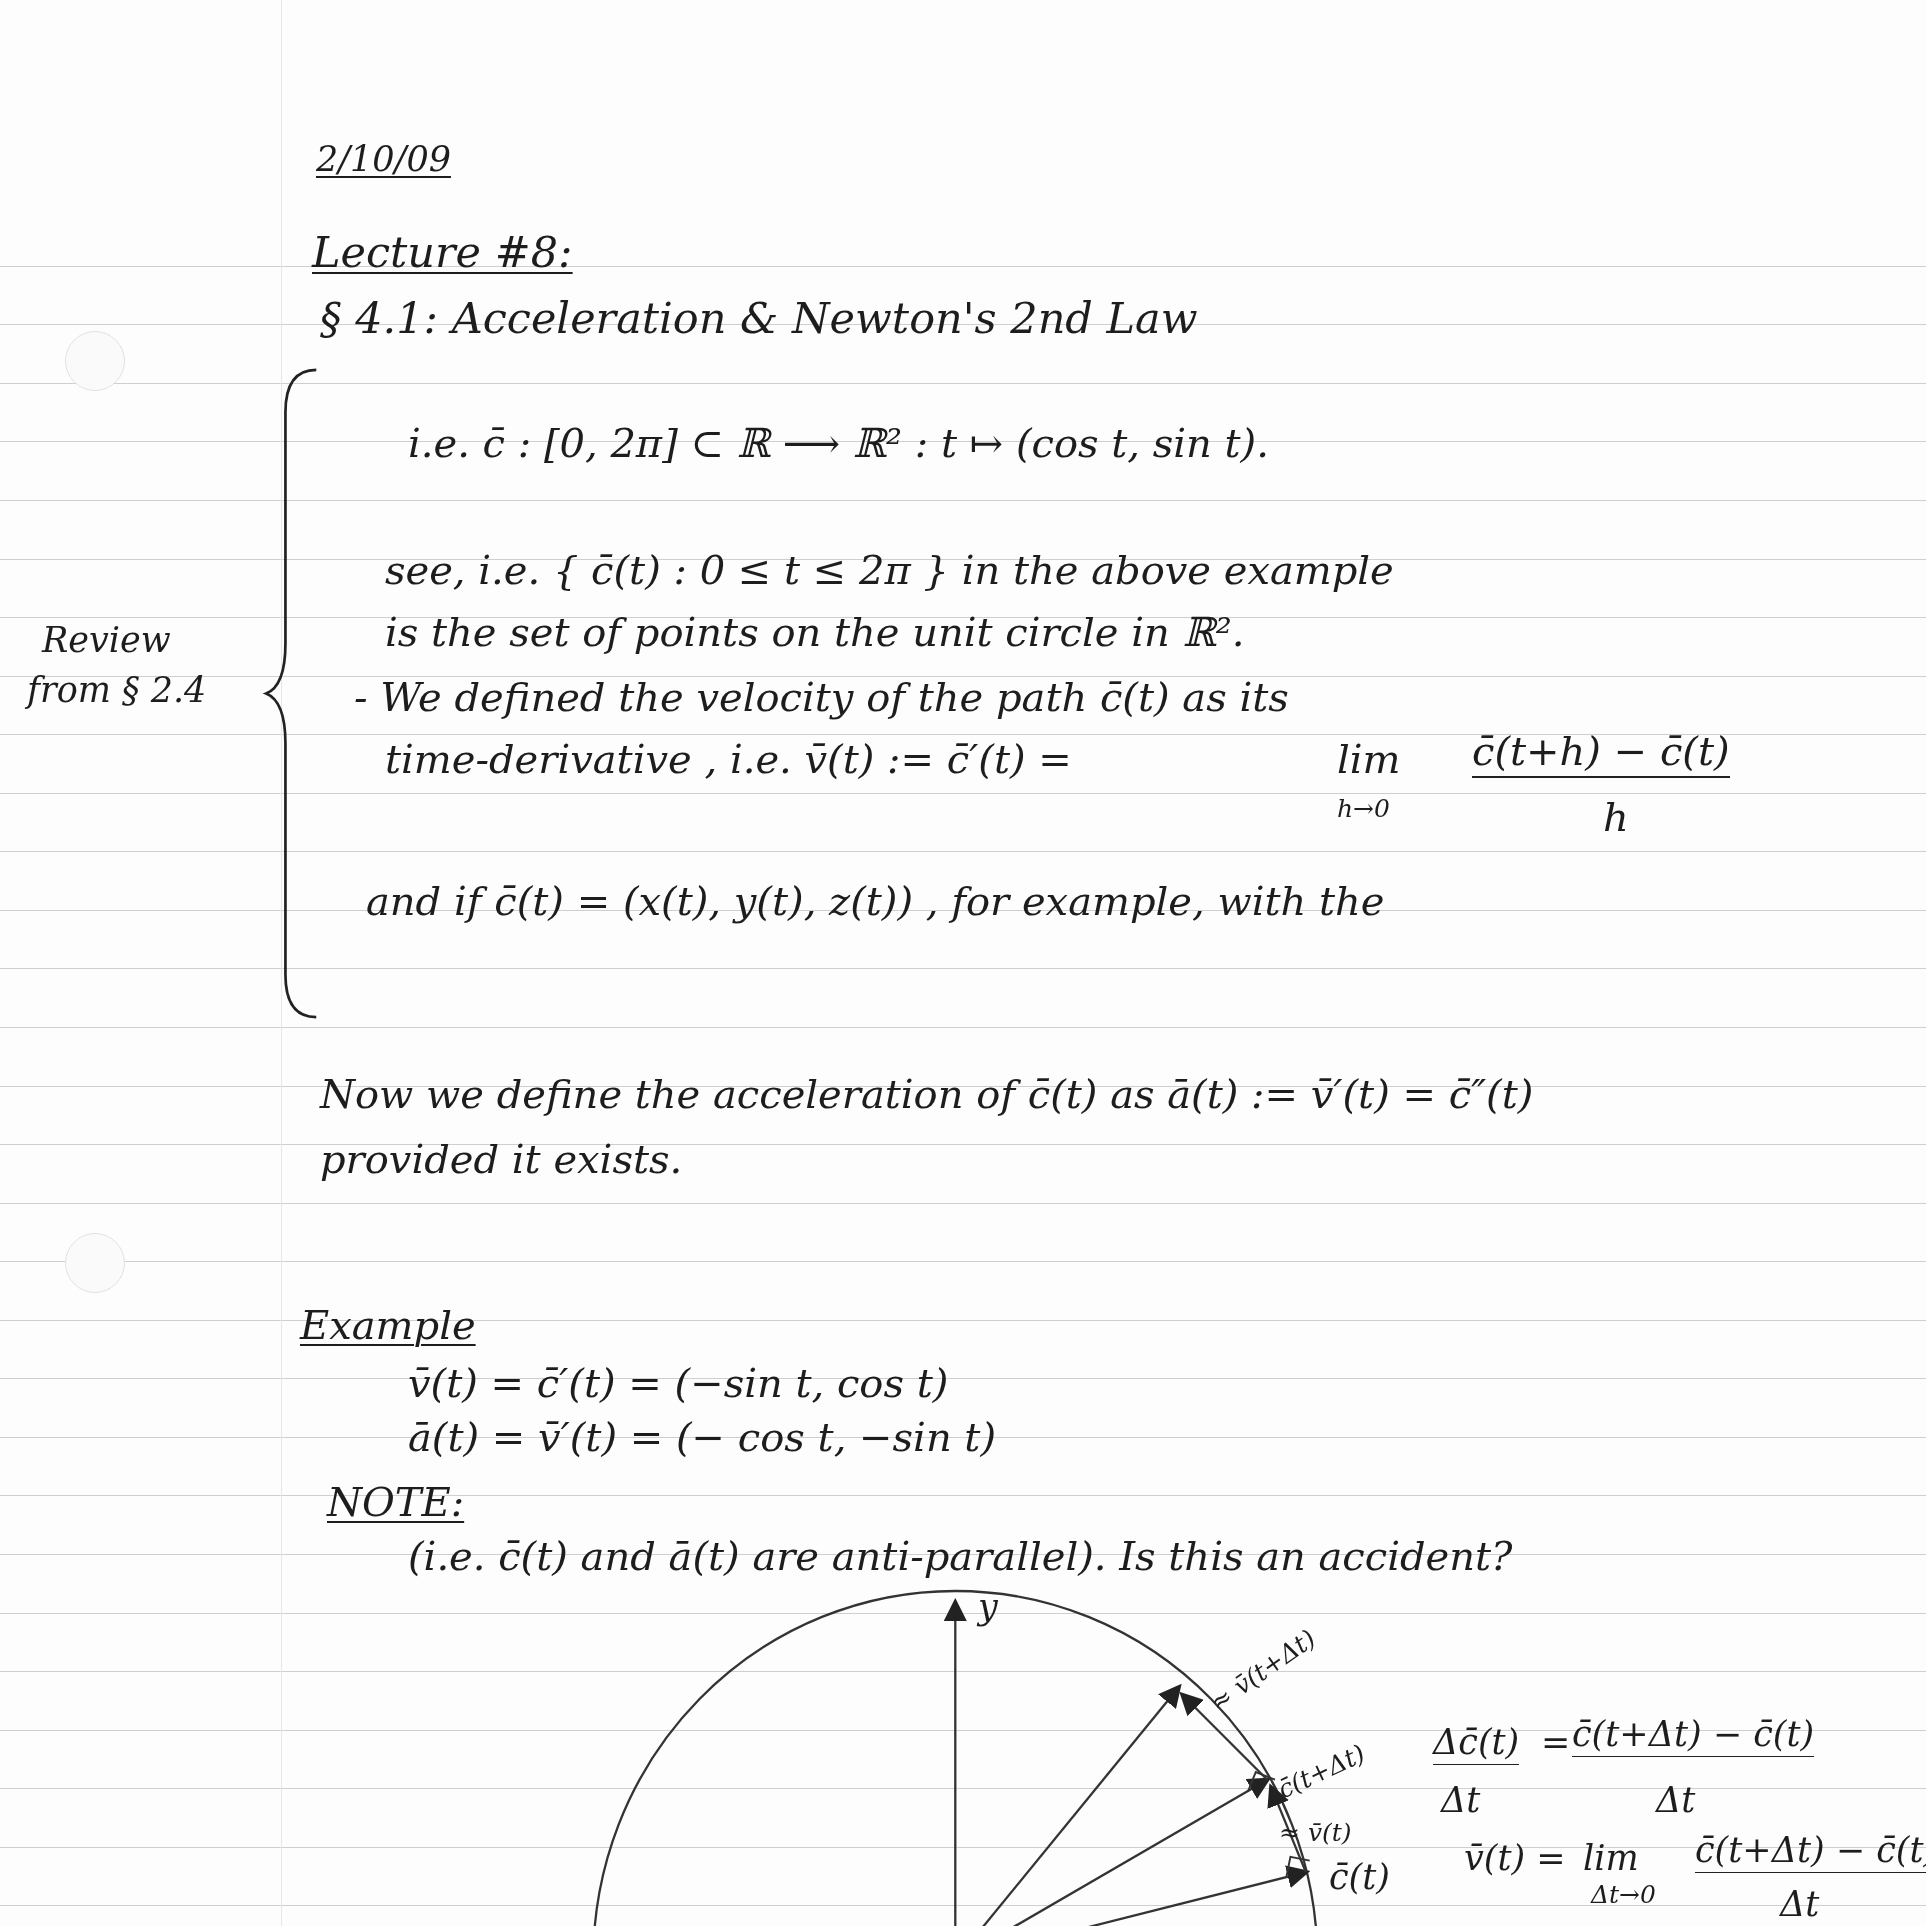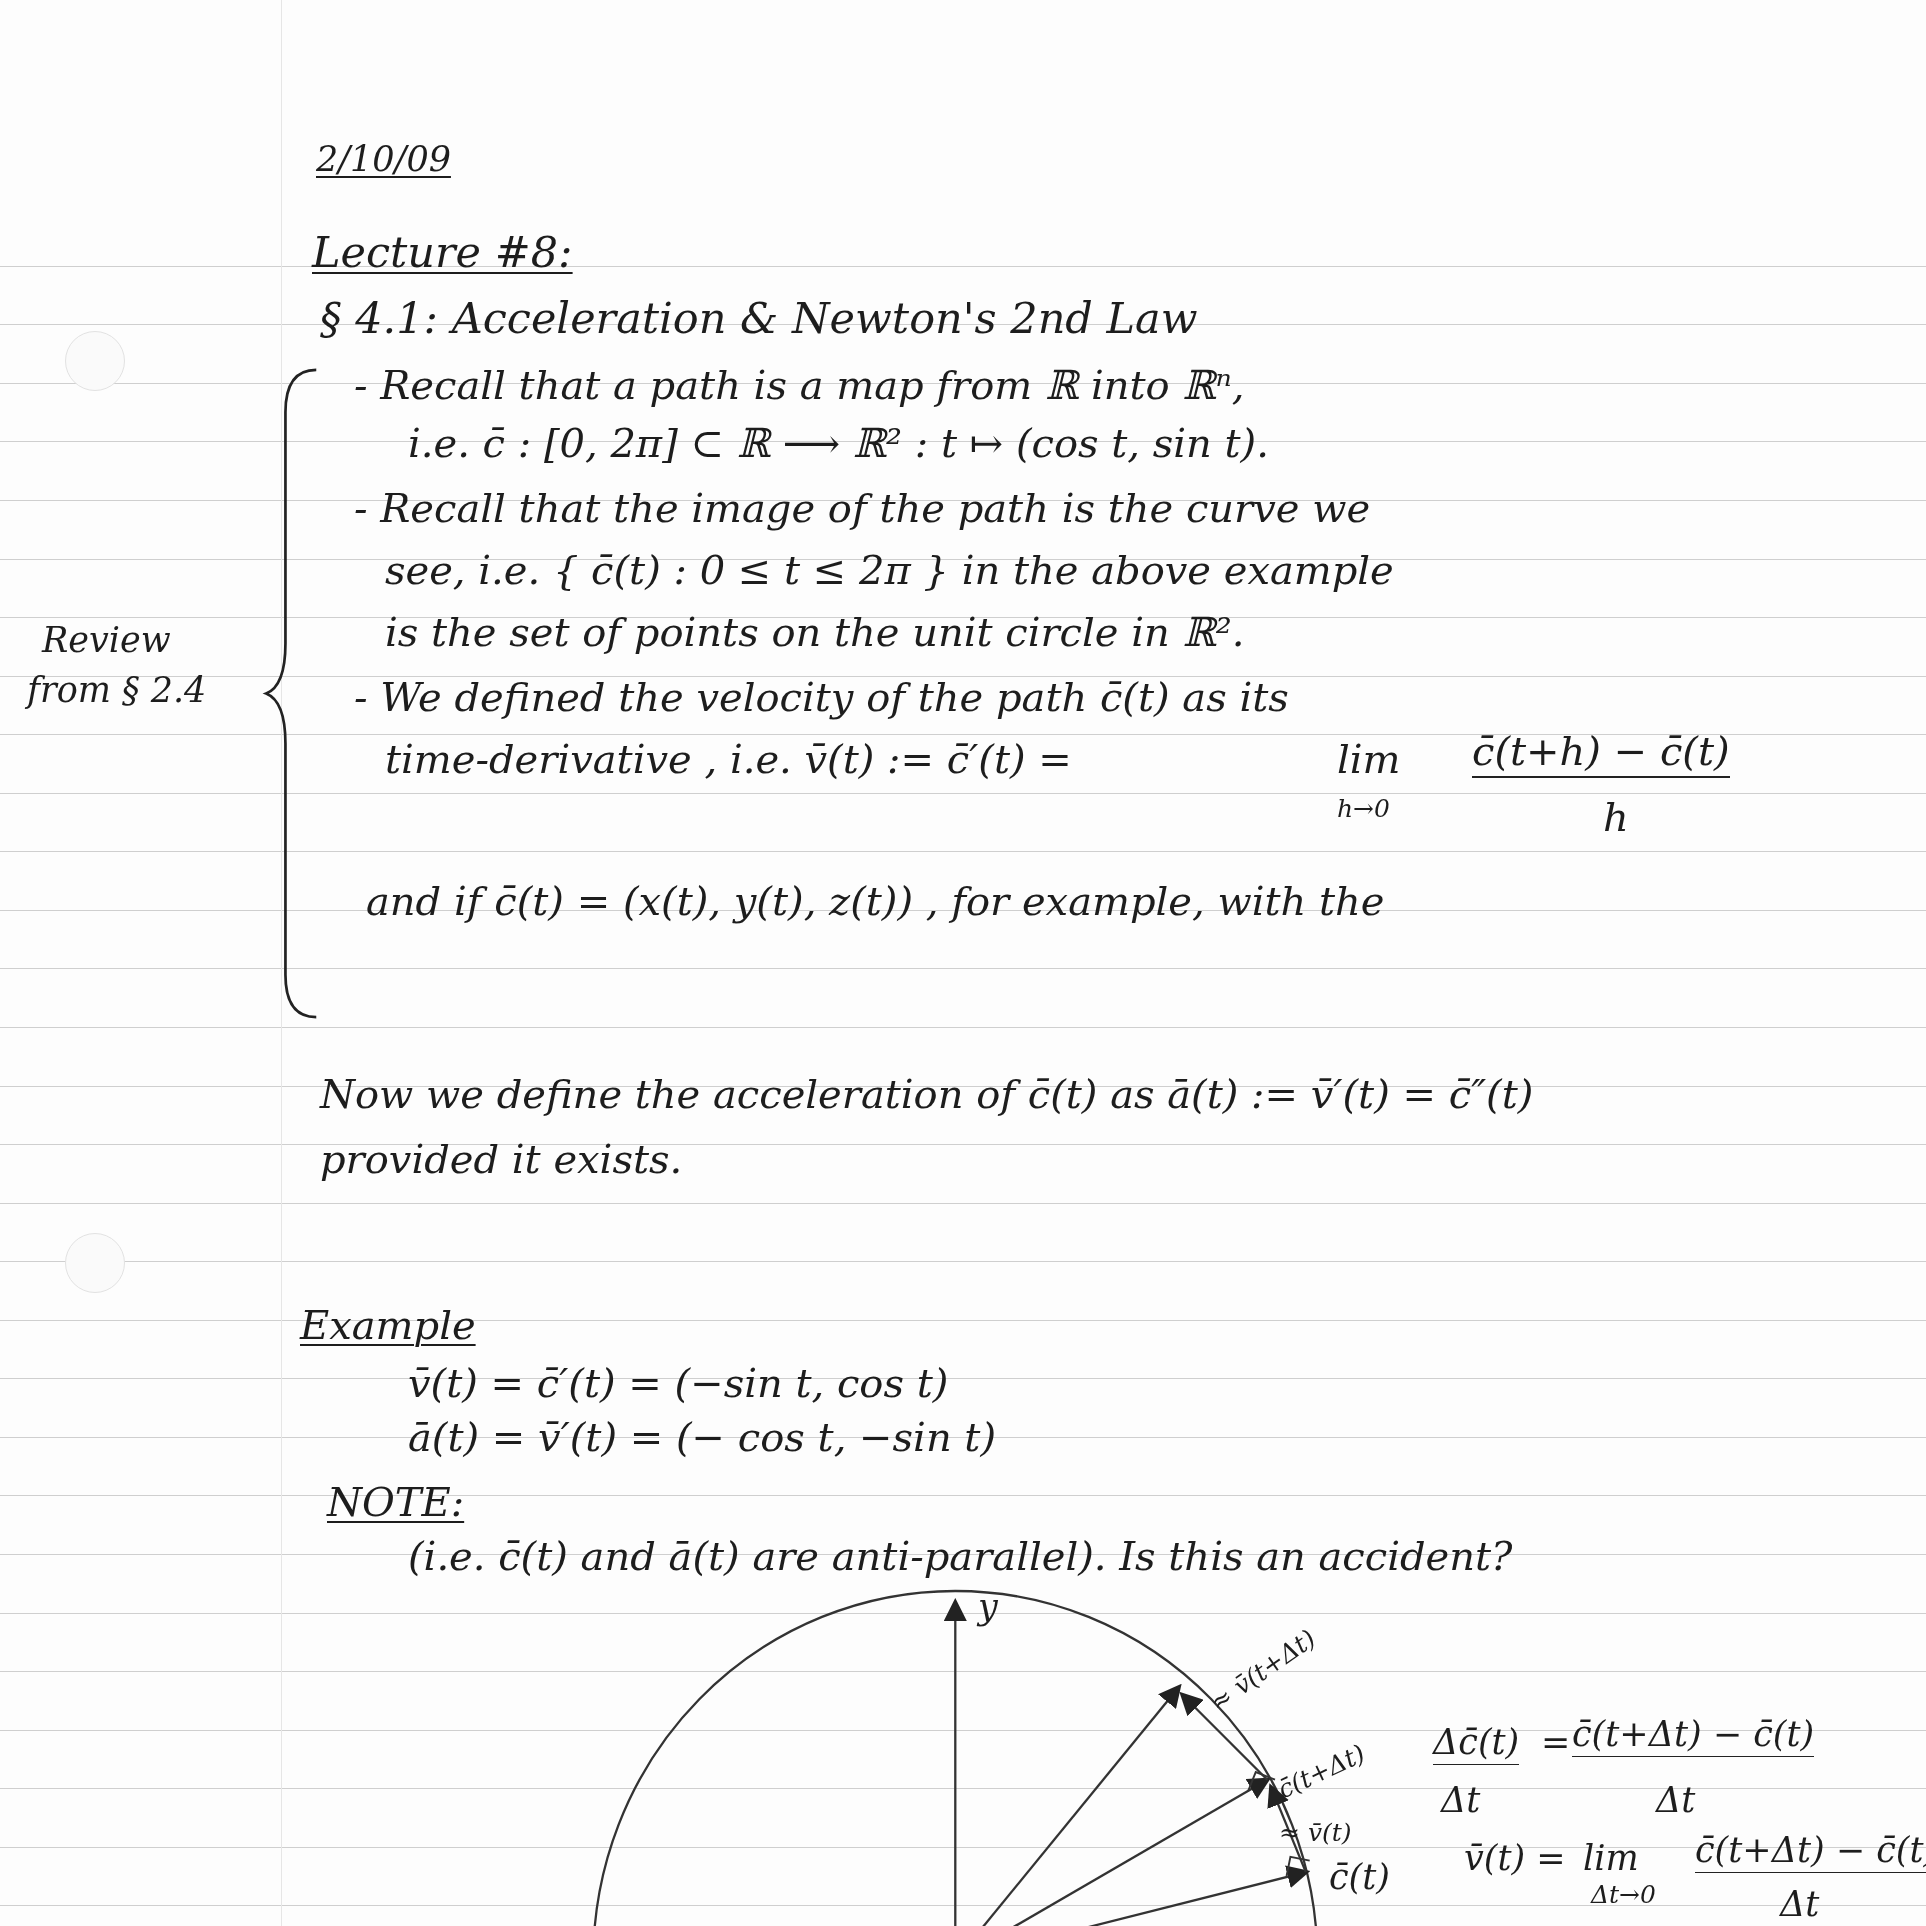--- a/index.html
+++ b/index.html
@@ -65,23 +65,21 @@
   <div class="hw t-date u" style="left:316px;top:139px">2/10/09</div>
   <div class="hw t-h1 u" style="left:312px;top:227px">Lecture #8:</div>
   <div class="hw t-h1" style="left:320px;top:293px">§ 4.1:  Acceleration &amp; Newton's 2nd Law</div>
 
   <div class="hw t-small" style="left:42px;top:620px">Review</div>
   <div class="hw t-small" style="left:27px;top:670px">from § 2.4</div>
   <svg style="left:270px;top:366px" width="54" height="655" viewBox="0 0 140 1700">
     <path d="M120 10 Q40 10 40 120 L40 720 Q40 830 -10 850 Q40 870 40 980 L40 1580 Q40 1690 120 1690" stroke="#222" stroke-width="7" fill="none"></path>
   </svg>
 
-  <div class="hw t-body" style="left:354px;top:362px">- Recall  that  a  path  is  a  map  from  ℝ  into  ℝⁿ,</div>
   <div class="hw t-body" style="left:408px;top:420px">i.e.   c̄ : [0, 2π] ⊂ ℝ ⟶ ℝ² : t ↦ (cos t,  sin t).</div>
-  <div class="hw t-body" style="left:354px;top:485px">- Recall  that  the  image  of  the  path  is  the  curve  we</div>
   <div class="hw t-body" style="left:385px;top:547px">see,    i.e.    { c̄(t) :  0 ≤ t ≤ 2π }   in  the above  example</div>
   <div class="hw t-body" style="left:385px;top:609px">is  the  set  of  points  on  the  unit  circle  in  ℝ².</div>
   <div class="hw t-body" style="left:354px;top:674px">-  We  defined  the  velocity  of  the  path  c̄(t)  as  its</div>
   <div class="hw t-body" style="left:385px;top:736px">time-derivative ,  i.e.  v̄(t) := c̄′(t)   =</div>
   <div class="hw t-body" style="left:1337px;top:736px">lim</div>
   <div class="hw t-tiny" style="left:1337px;top:794px">h→0</div>
   <div class="hw t-body" style="left:1472px;top:728px;border-bottom:2.3px solid #222;padding-bottom:2px">c̄(t+h) − c̄(t)</div>
   <div class="hw t-body" style="left:1603px;top:794px">h</div>
   <div class="hw t-body" style="left:366px;top:878px">and  if    c̄(t) = (x(t),  y(t),  z(t)) ,  for example,   with  the</div>
 

